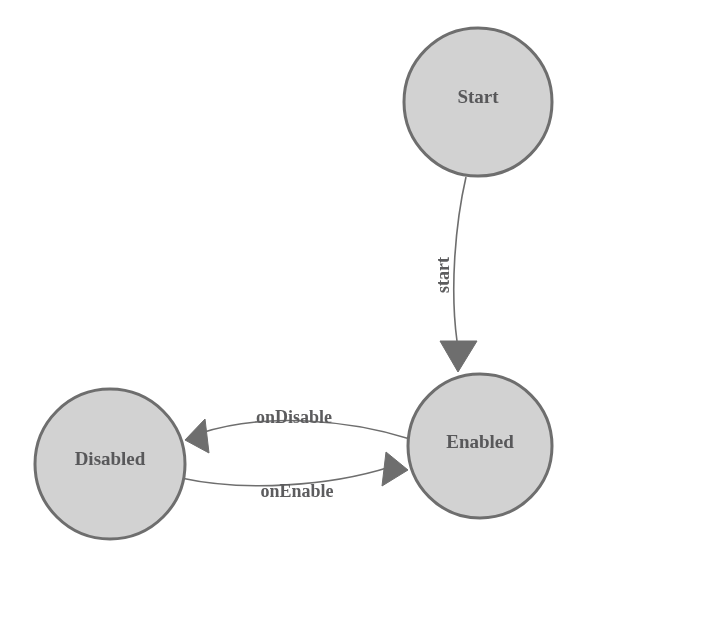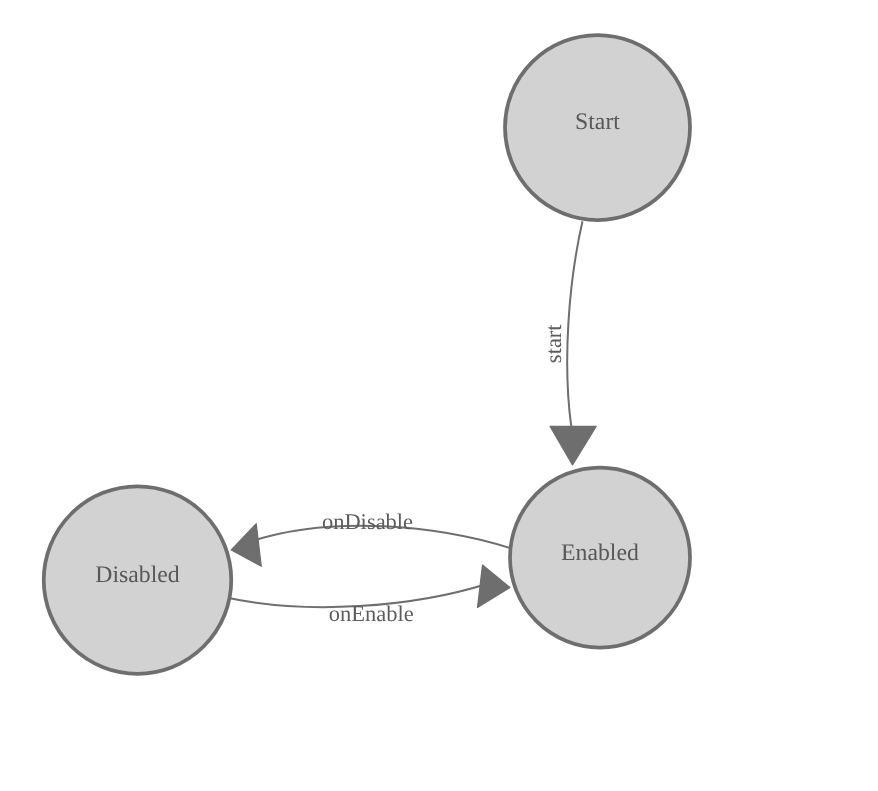--- a/index.html
+++ b/index.html
@@ -10,20 +10,21 @@
   }
   body {
     font-family: "Liberation Serif", "DejaVu Serif", serif;
   }
   #diagram-canvas {
     position: relative;
     width: 702px;
     height: 633px;
     background: #ffffff;
     overflow: hidden;
+    font-weight: bold;
   }
   #diagram-svg {
     position: absolute;
     top: 0;
     left: 0;
     width: 702px;
     height: 633px;
     display: block;
   }
   .node-circle {

